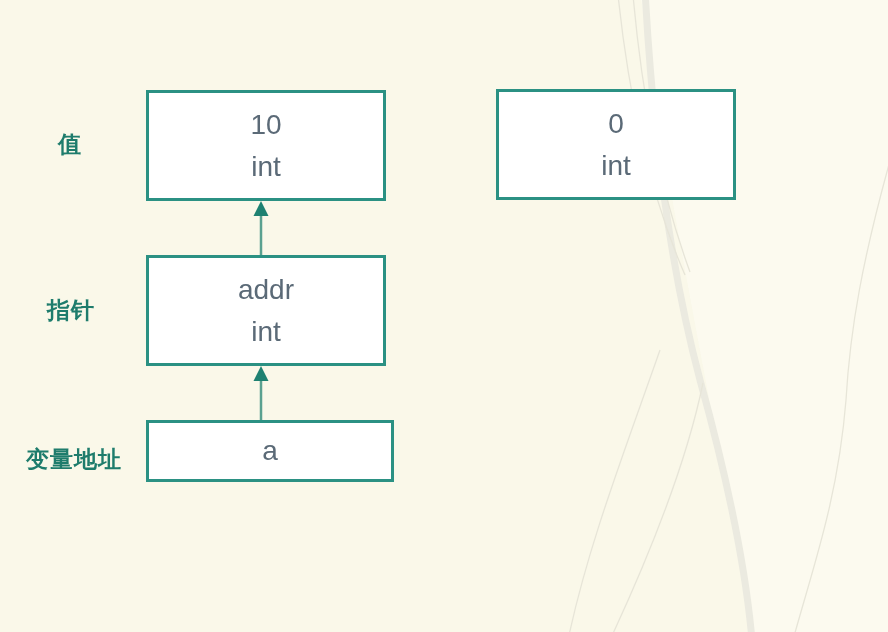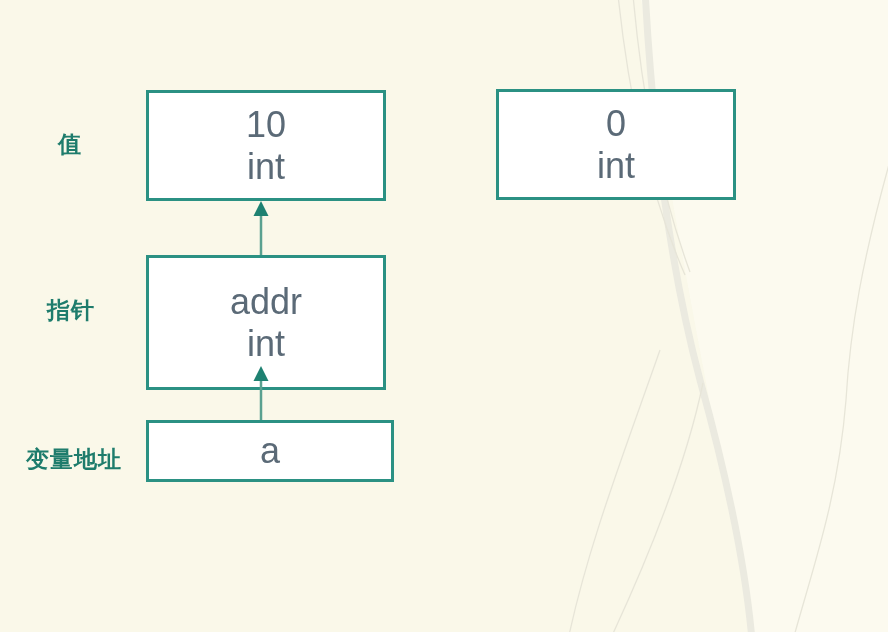--- a/index.html
+++ b/index.html
@@ -39,27 +39,27 @@
     position: absolute;
     background: #ffffff;
     border: 3px solid #2b9183;
     display: flex;
     flex-direction: column;
     align-items: center;
     justify-content: center;
   }
   .box-line {
     color: #5b6a77;
-    font-size: 36px;
+    font-size: 28px;
     line-height: 42px;
     text-align: center;
   }
   #box-value-left  { left: 146px; top: 90px;  width: 240px; height: 111px; }
   #box-value-right { left: 496px; top: 89px;  width: 240px; height: 111px; }
-  #box-pointer     { left: 146px; top: 255px; width: 240px; height: 135px; }
+  #box-pointer     { left: 146px; top: 255px; width: 240px; height: 111px; }
   #box-address     { left: 146px; top: 420px; width: 248px; height: 62px;  }
 
   .arrow {
     position: absolute;
     width: 22px;
     height: 54px;
   }
   #arrow-pointer-to-value  { left: 250px; top: 201px; }
   #arrow-address-to-pointer{ left: 250px; top: 366px; }
 </style>

